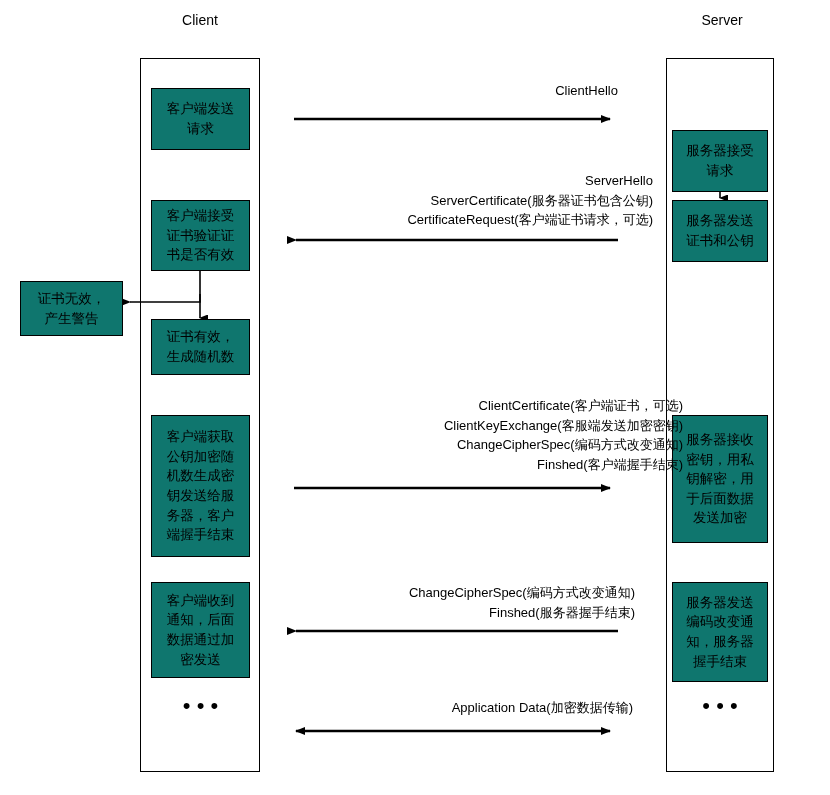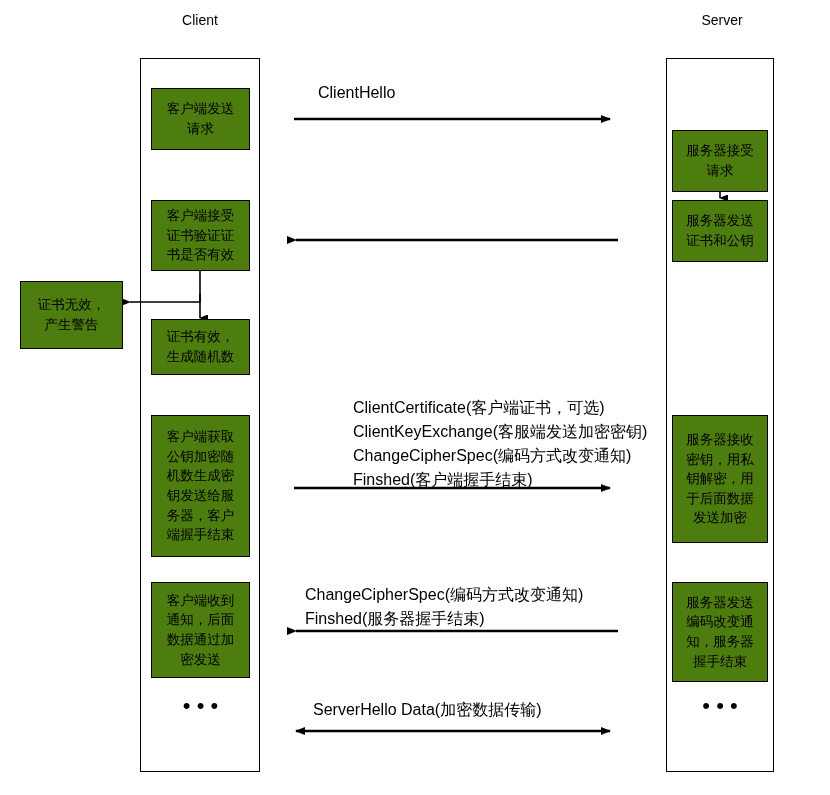--- a/index.html
+++ b/index.html
@@ -31,37 +31,37 @@
 
   
   .lifeline {
     border: 1px solid #000;
     background: #fff;
     box-sizing: border-box;
   }
 
   .box {
     border: 1px solid #000;
-    background: #4d7c0f;
+    background: #0f766e;
     box-sizing: border-box;
     display: flex;
     align-items: center;
     justify-content: center;
     text-align: center;
     font-size: 13.5px;
     line-height: 1.45;
     padding: 3px 4px;
     white-space: pre-line;
   }
 
   .msg {
-    font-size: 16px;
+    font-size: 13px;
     line-height: 1.5;
     white-space: pre-line;
-    text-align: left;
+    text-align: right;
   }
 
   .dots {
     font-size: 22px;
     line-height: 0.78;
     text-align: center;
     letter-spacing: 0;
   }
 
   svg.arrows {
@@ -131,45 +131,48 @@
 钥发送给服
 务器，客户
 端握手结束</div>
   <div class="abs box" style="left:151px; top:319px; width:99px; height:56px;">证书有效，
 生成随机数</div>
   <div class="abs box" style="left:151px; top:582px; width:99px; height:96px;">客户端收到
 通知，后面
 数据通过加
 密发送</div>
 
-  <div class="abs box" style="left:20px; top:281px; width:103px; height:68px;">证书无效，
+  <div class="abs box" style="left:20px; top:281px; width:103px; height:55px;">证书无效，
 产生警告</div>
 
   <div class="abs box" style="left:672px; top:88px; width:96px; height:62px;margin-top:42px;">服务器接受
 请求</div>
   <div class="abs box" style="left:672px; top:200px; width:96px; height:62px;">服务器发送
 证书和公钥</div>
   <div class="abs box" style="left:672px; top:415px; width:96px; height:128px;">服务器接收
 密钥，用私
 钥解密，用
 于后面数据
 发送加密</div>
   <div class="abs box" style="left:672px; top:582px; width:96px; height:100px;">服务器发送
 编码改变通
 知，服务器
 握手结束</div>
 
   <div class="abs msg" style="left:318px; top:81px; width:300px;">ClientHello</div>
+  <div class="abs msg" style="left:313px; top:171px; width:340px;">ServerHello
+ServerCertificate(服务器证书包含公钥)
+CertificateRequest(客户端证书请求，可选)</div>
   <div class="abs msg" style="left:305px; top:396px; width:330px;margin-left:48px;">ClientCertificate(客户端证书，可选)
 ClientKeyExchange(客服端发送加密密钥)
 ChangeCipherSpec(编码方式改变通知)
 Finshed(客户端握手结束)</div>
   <div class="abs msg" style="left:305px; top:583px; width:330px;">ChangeCipherSpec(编码方式改变通知)
 Finshed(服务器握手结束)</div>
-  <div class="abs msg" style="left:313px; top:698px; width:320px;">ServerHello Data(加密数据传输)</div>
+  <div class="abs msg" style="left:313px; top:698px; width:320px;">Application Data(加密数据传输)</div>
 
   <div class="abs dots" style="left:151px; top:697px; width:99px;">•
 •
 •</div>
   <div class="abs dots" style="left:672px; top:697px; width:96px;">•
 •
 •</div>
 
 </div>
 

